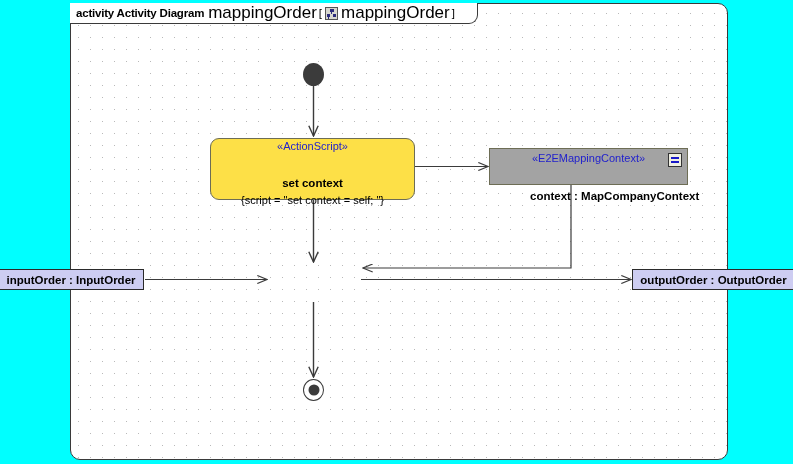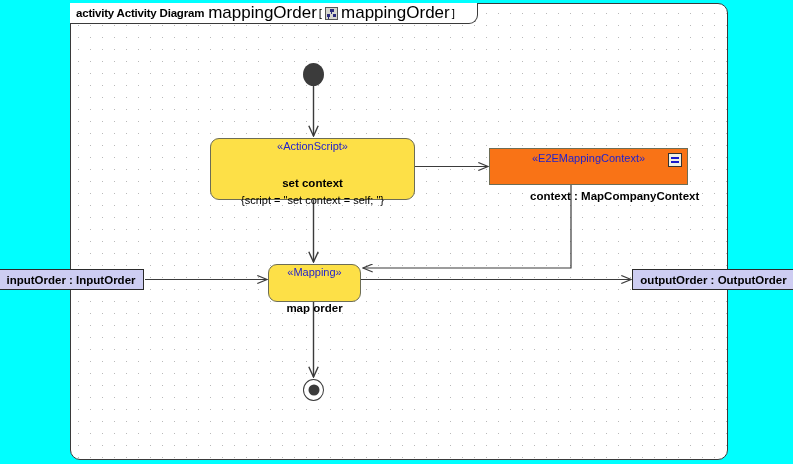--- a/index.html
+++ b/index.html
@@ -140,21 +140,21 @@
 
   #set-context { left: 210px; top: 138px; width: 205px; height: 62px; }
   #set-context .stereo { margin-bottom: 1px; }
   #set-context .script { margin-top: 2px; }
 
   #map-order   { left: 268px; top: 264px; width: 93px; height: 38px; }
 
   
   .node-object {
     position: absolute;
-    background: #f97316;
+    background: #a3a3a3;
     border: 1px solid #6d6d55;
     box-sizing: border-box;
     z-index: 3;
   }
   #ctx-object { left: 489px; top: 148px; width: 199px; height: 37px; }
   #ctx-object .stereo {
     position: absolute;
     left: 0; right: 0;
     top: 2px;
     text-align: center;
@@ -309,21 +309,17 @@
 
   <div id="ctx-object" class="node-object">
     <div class="stereo">«E2EMappingContext»</div>
     <div class="nm">context : MapCompanyContext</div>
     <span class="obj-icon">
       <i class="l1"></i>
         <i class="l2"></i>
     </span>
   </div>
 
-  <div id="map-order" class="node-action">
-    <div class="stereo">«Mapping»</div>
-    <div class="nm">map order</div>
-  </div>
 
   <div id="pin-input" class="pin">inputOrder : InputOrder</div>
   <div id="pin-output" class="pin">outputOrder : OutputOrder</div>
 
 </div>
 
 </body></html>

